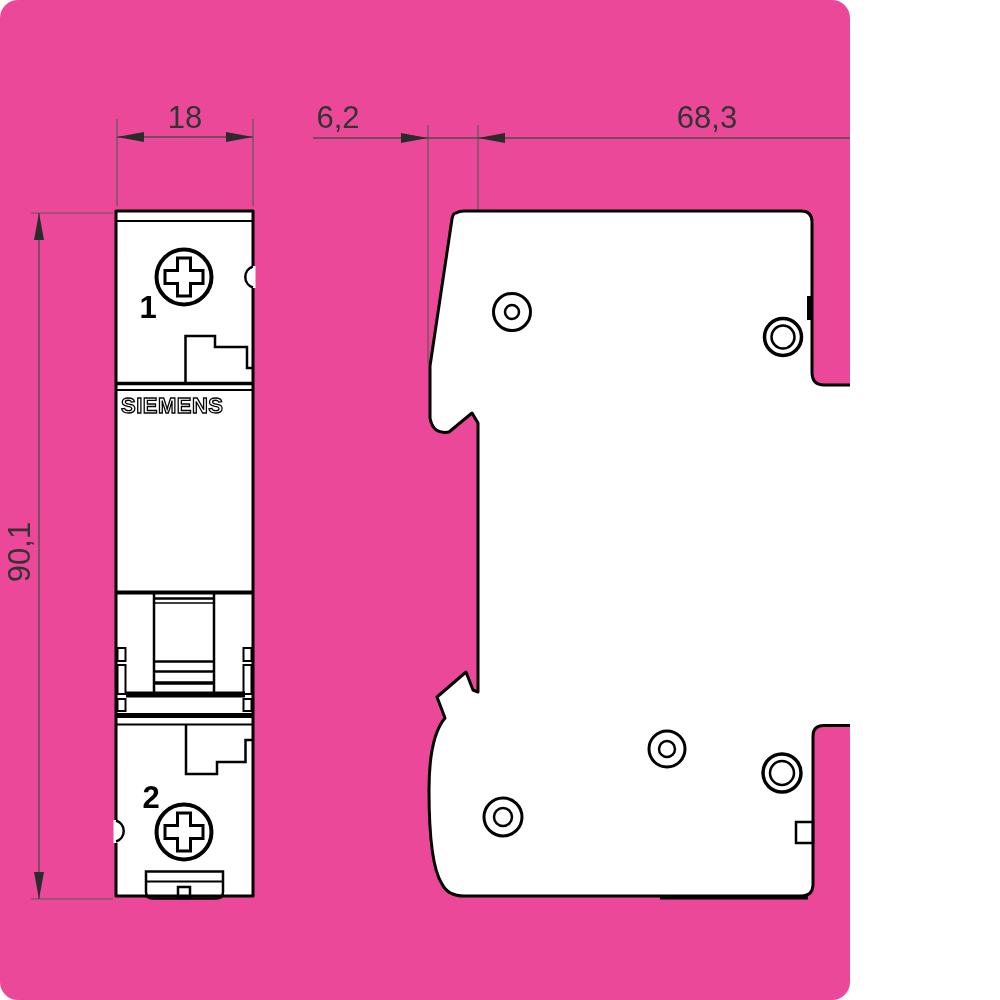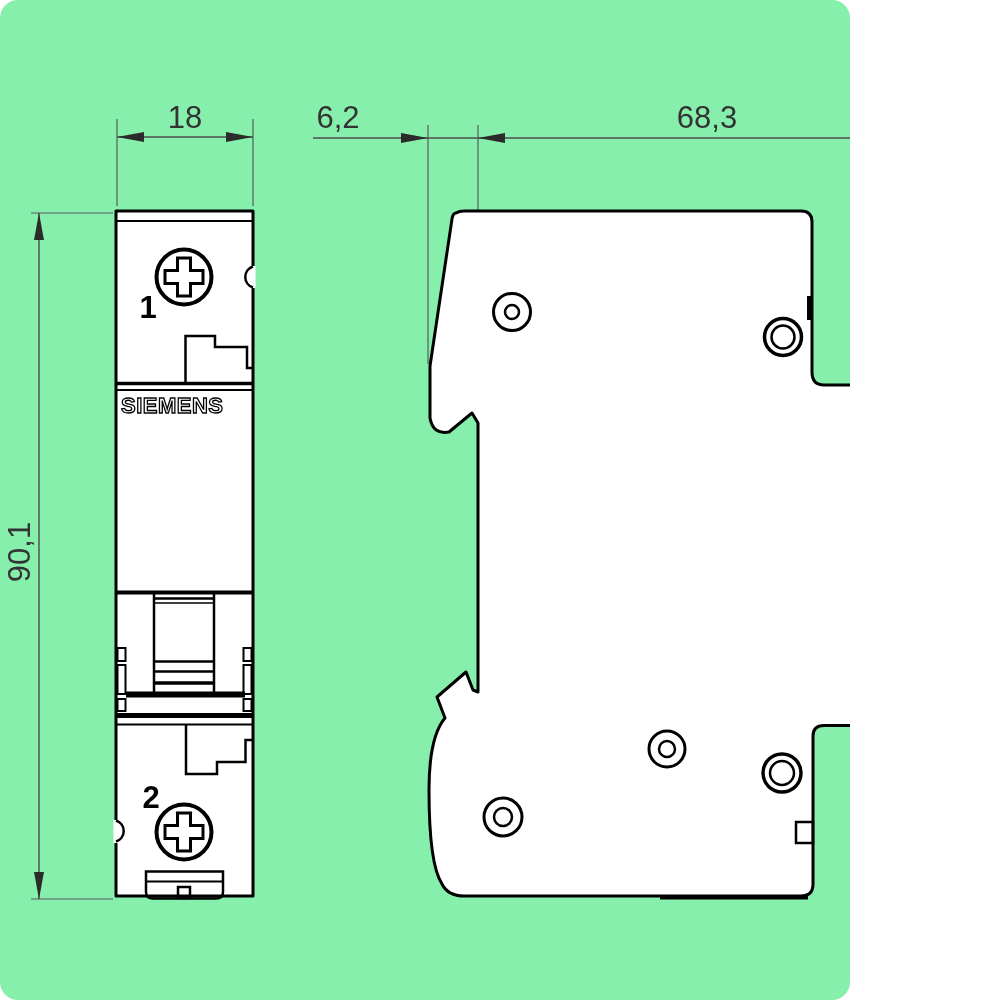--- a/index.html
+++ b/index.html
@@ -1,16 +1,16 @@
 <!DOCTYPE html>
 <html><head>
 <meta charset="utf-8">
 <style>
   html,body{margin:0;padding:0;background:#fff;}
-  .stage{width:850px;height:1000px;position:relative;background:#86efac;overflow:hidden;border-radius:18px;}
+  .stage{width:850px;height:1000px;position:relative;background:#ec4899;overflow:hidden;border-radius:18px;}
   svg{display:block;}
   text{font-family:"Liberation Sans","DejaVu Sans",sans-serif;}
   .dimtext{font-size:31px;fill:#333;}
   .marktext{font-size:31px;font-weight:bold;fill:#000;}
   .brandtext{font-size:22px;font-weight:bold;letter-spacing:.5px;fill:#fff;stroke:#000;stroke-width:1.3px;}
   .dline{stroke:#4d4d4d;stroke-width:1.4;fill:none;}
   .eline{stroke:#5a5a5a;stroke-width:1.2;fill:none;}
   .ah{fill:#2b2b2b;stroke:none;}
   .body3{stroke:#000;stroke-width:3;fill:#fff;stroke-linejoin:round;}
   .ln{stroke:#000;fill:none;}

